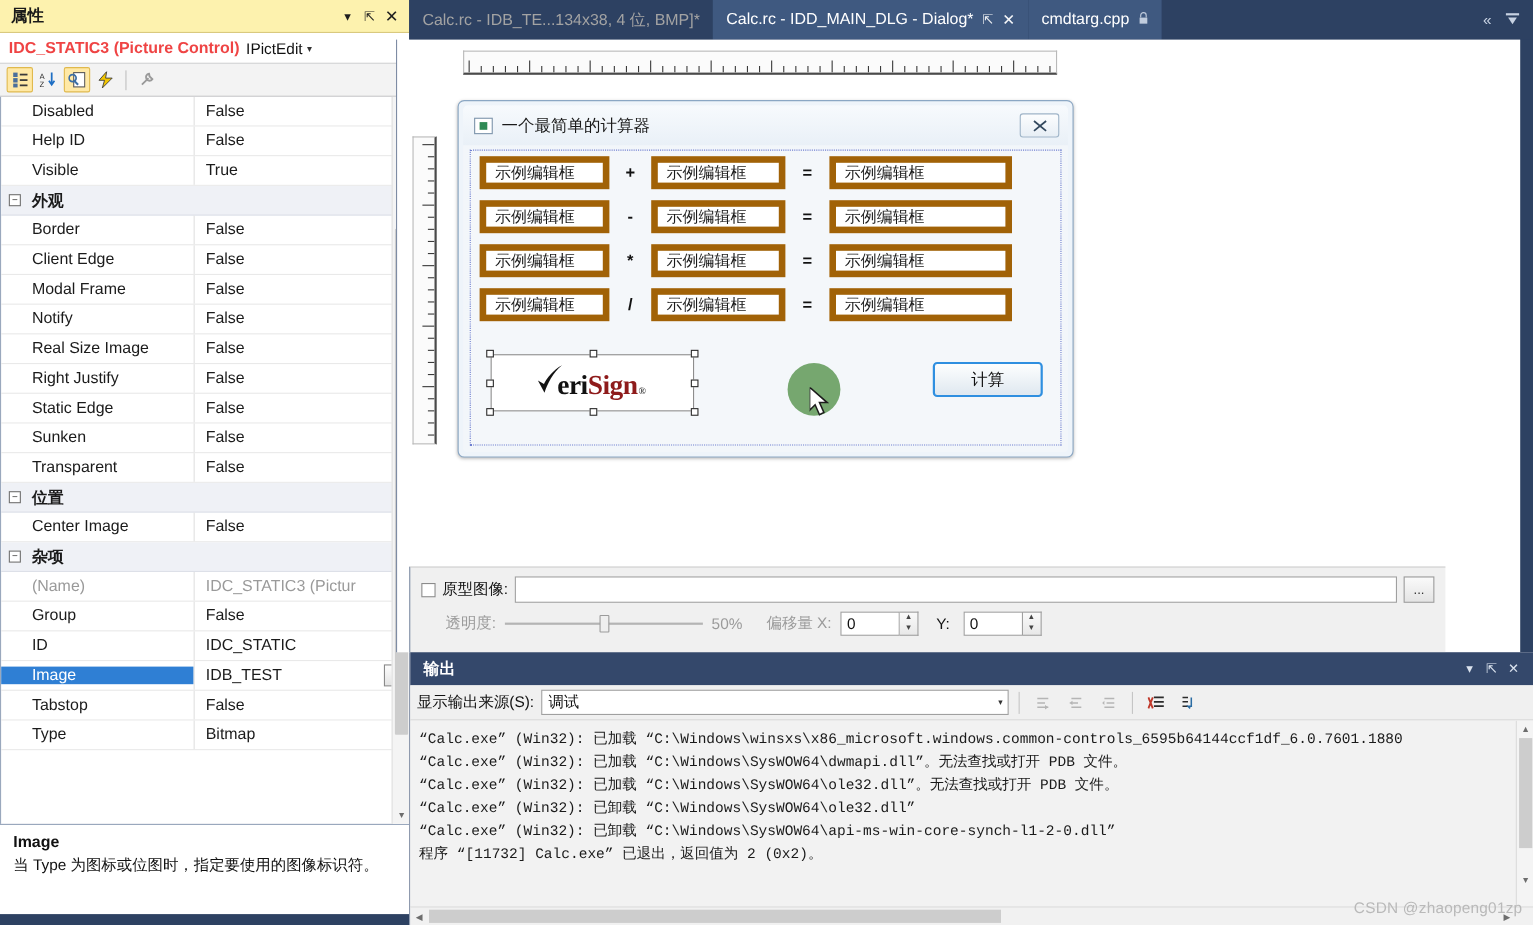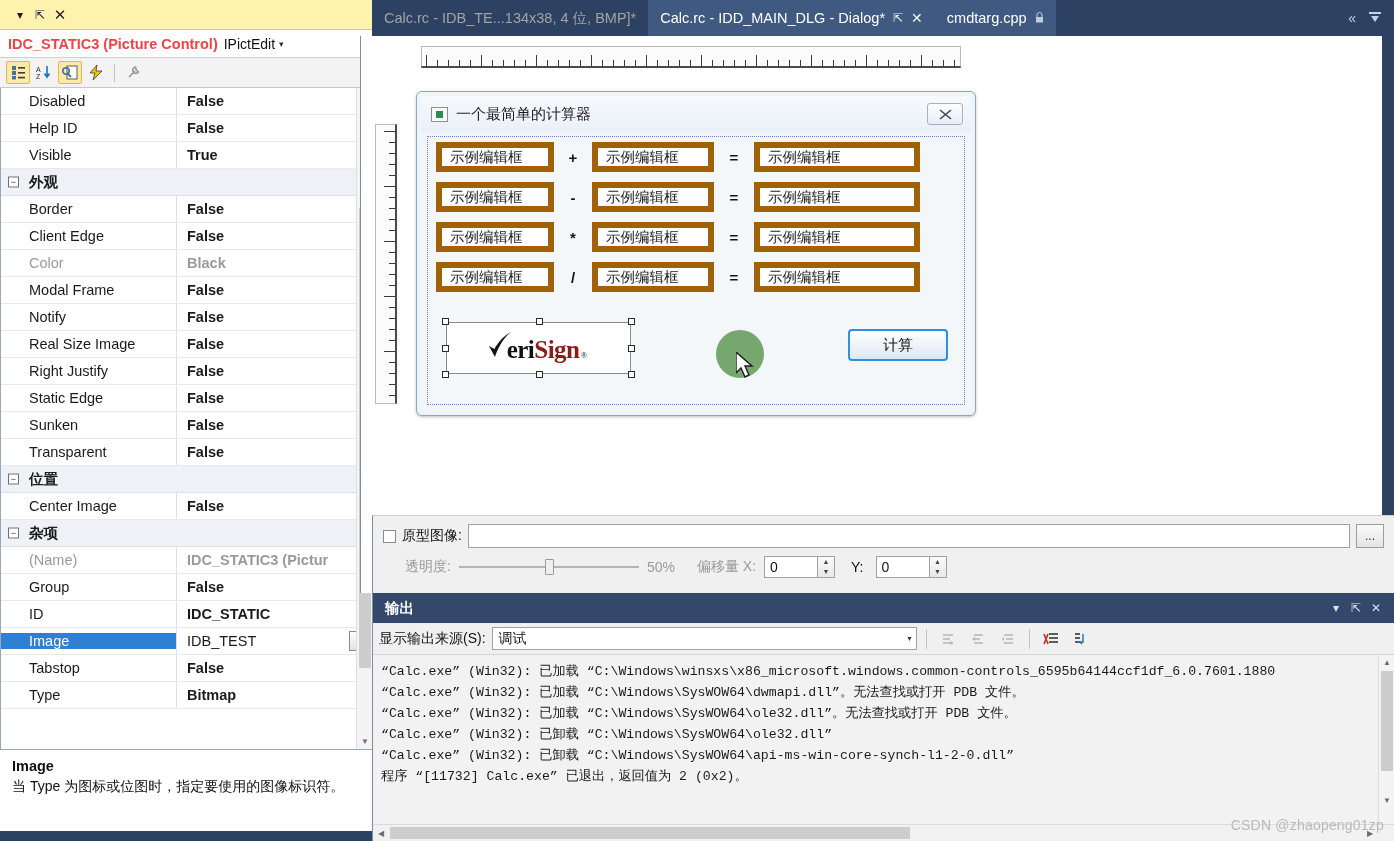--- a/index.html
+++ b/index.html
@@ -54,21 +54,21 @@
     flex: 1; background: #ffffff; position: relative; overflow: hidden;
     border-left: 1px solid #9aa8bd;
   }
   .pp-list { width: 100%; }
   .prow {
     display: flex; height: 27px; align-items: center;
     border-bottom: 1px solid #e9e9e9; font-size: 14.5px;
   }
   .prow .pname { width: 175px; padding-left: 28px; color: #1b1b1b; white-space: nowrap; overflow: hidden; }
   .prow .pval  { flex: 1; padding-left: 10px; color: #1b1b1b; white-space: nowrap; overflow: hidden;
-                 border-left: 1px solid #e0e0e0; height: 100%; display: flex; align-items: center; font-weight: bold; }
+                 border-left: 1px solid #e0e0e0; height: 100%; display: flex; align-items: center; }
   .prow.dim .pname, .prow.dim .pval { color: #9a9a9a; }
   .prow.category { background: #eff1f6; border-bottom: 1px solid #dde0e8; }
   .prow.category .pname { font-weight: bold; padding-left: 28px; position: relative; }
   .prow.category .pval { border-left: none; }
   .cat-toggle {
     position: absolute; left: 7px; top: 50%; transform: translateY(-50%);
     width: 11px; height: 11px; border: 1px solid #707070; background: #fff;
     font-size: 9px; line-height: 9px; text-align: center; color: #333; font-weight: normal;
   }
   .prow.selected .pname { background: #2f7fd4; color: #ffffff; }
@@ -200,21 +200,21 @@
     font-size: 15px; color: #111;
   }
   #cursor-blob {
     position: absolute; left: 288px; top: 18px; width: 48px; height: 48px;
     background: #6a9f63; border-radius: 50%; opacity: .92;
   }
   #cursor-arrow { position: absolute; left: 308px; top: 40px; }
 
   
   #proto-bar {
-    position: absolute; left: 372px; top: 515px; width: 1022px; height: 78px;
+    position: absolute; left: 372px; top: 515px; width: 942px; height: 78px;
     background: #f0f0f0; border-top: 1px solid #cfcfcf; border-left: 1px solid #7e8ca4;
     padding: 8px 10px 0 10px;
   }
   .pb-line1 { display: flex; align-items: center; gap: 6px; }
   .pb-chk { width: 13px; height: 13px; border: 1px solid #8b8b8b; background: #fff; }
   .pb-lbl { font-size: 14px; color: #111; }
   .pb-input {
     flex: 1; height: 24px; background: #ffffff; border: 1px solid #a0a0a0;
   }
   .pb-browse {
@@ -308,20 +308,21 @@
   }
 </style>
 </head>
 <body>
 
 <div id="root">
 
   <div id="props-panel">
 
     <div class="pp-titlebar">
+      <span class="pp-title">属性</span>
       <span class="pp-tb-btn">▾</span>
       <span class="pp-tb-btn">⇱</span>
       <span class="pp-tb-btn close">✕</span>
     </div>
 
     <div class="pp-objectbar">
       <span class="pp-obj-name">IDC_STATIC3 (Picture Control)</span>
       <span class="pp-obj-type">IPictEdit</span>
       <span class="pp-obj-arrow">▾</span>
     </div>
@@ -393,26 +394,20 @@
           <div class="prow">
             <div class="pname">Border</div>
             <div class="pval">
               <span>False</span>
             </div>
           </div>
           <div class="prow">
             <div class="pname">Client Edge</div>
             <div class="pval">
               <span>False</span>
-            </div>
-          </div>
-          <div class="prow dim">
-            <div class="pname">Color</div>
-            <div class="pval">
-              <span>Black</span>
             </div>
           </div>
           <div class="prow">
             <div class="pname">Modal Frame</div>
             <div class="pval">
               <span>False</span>
             </div>
           </div>
           <div class="prow">
             <div class="pname">Notify</div>

